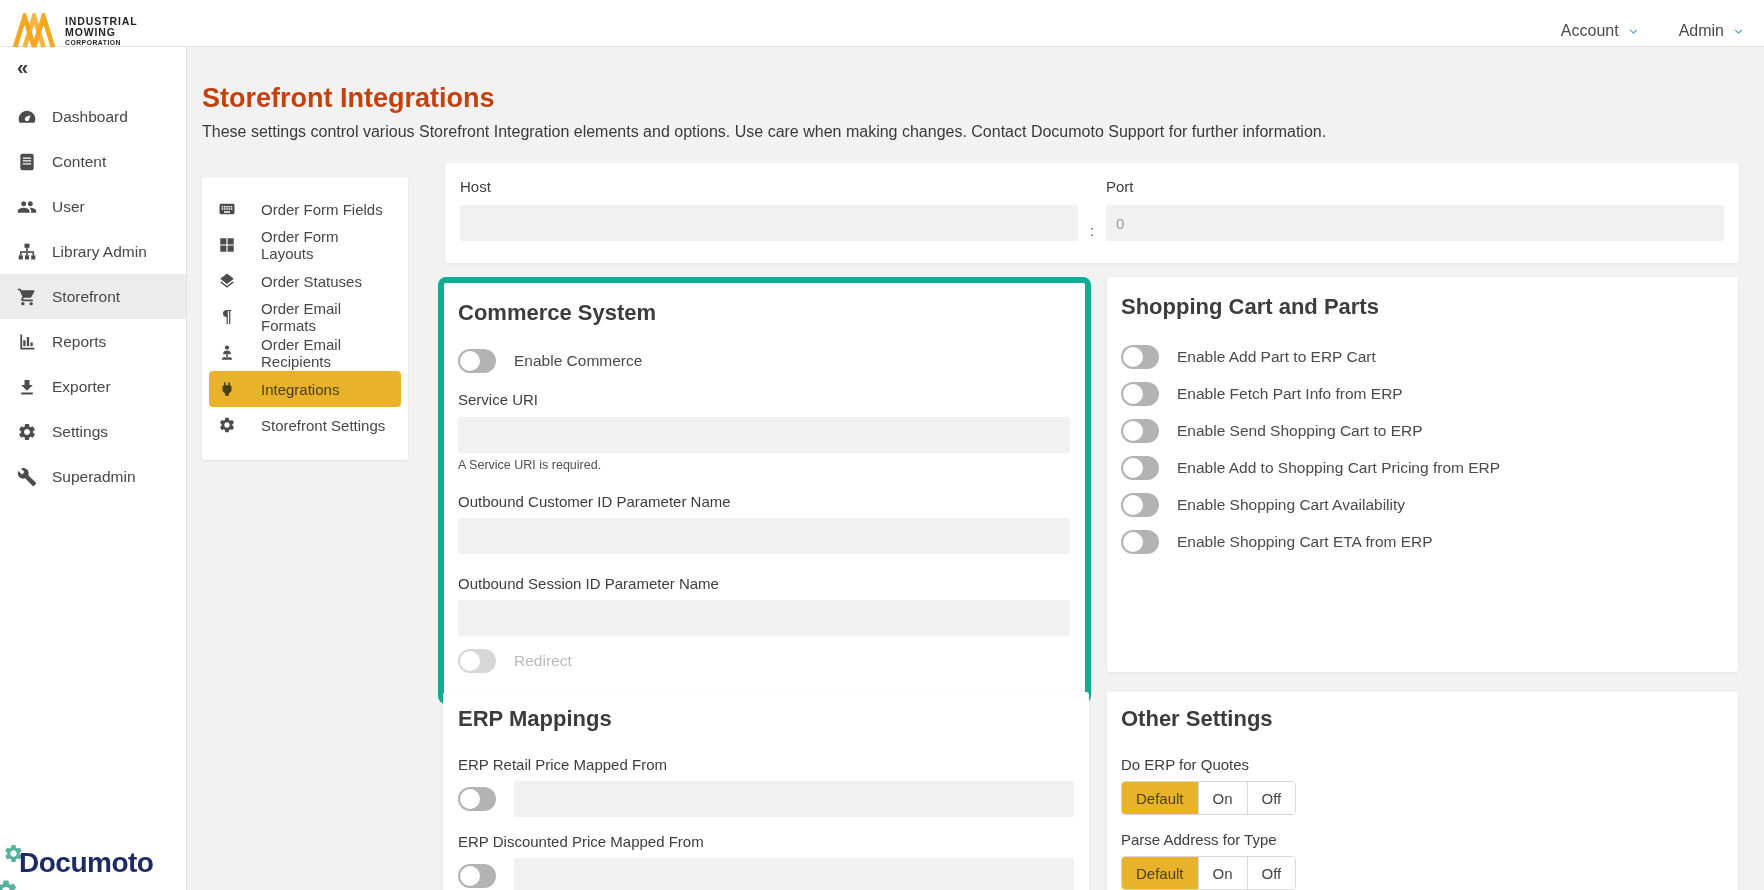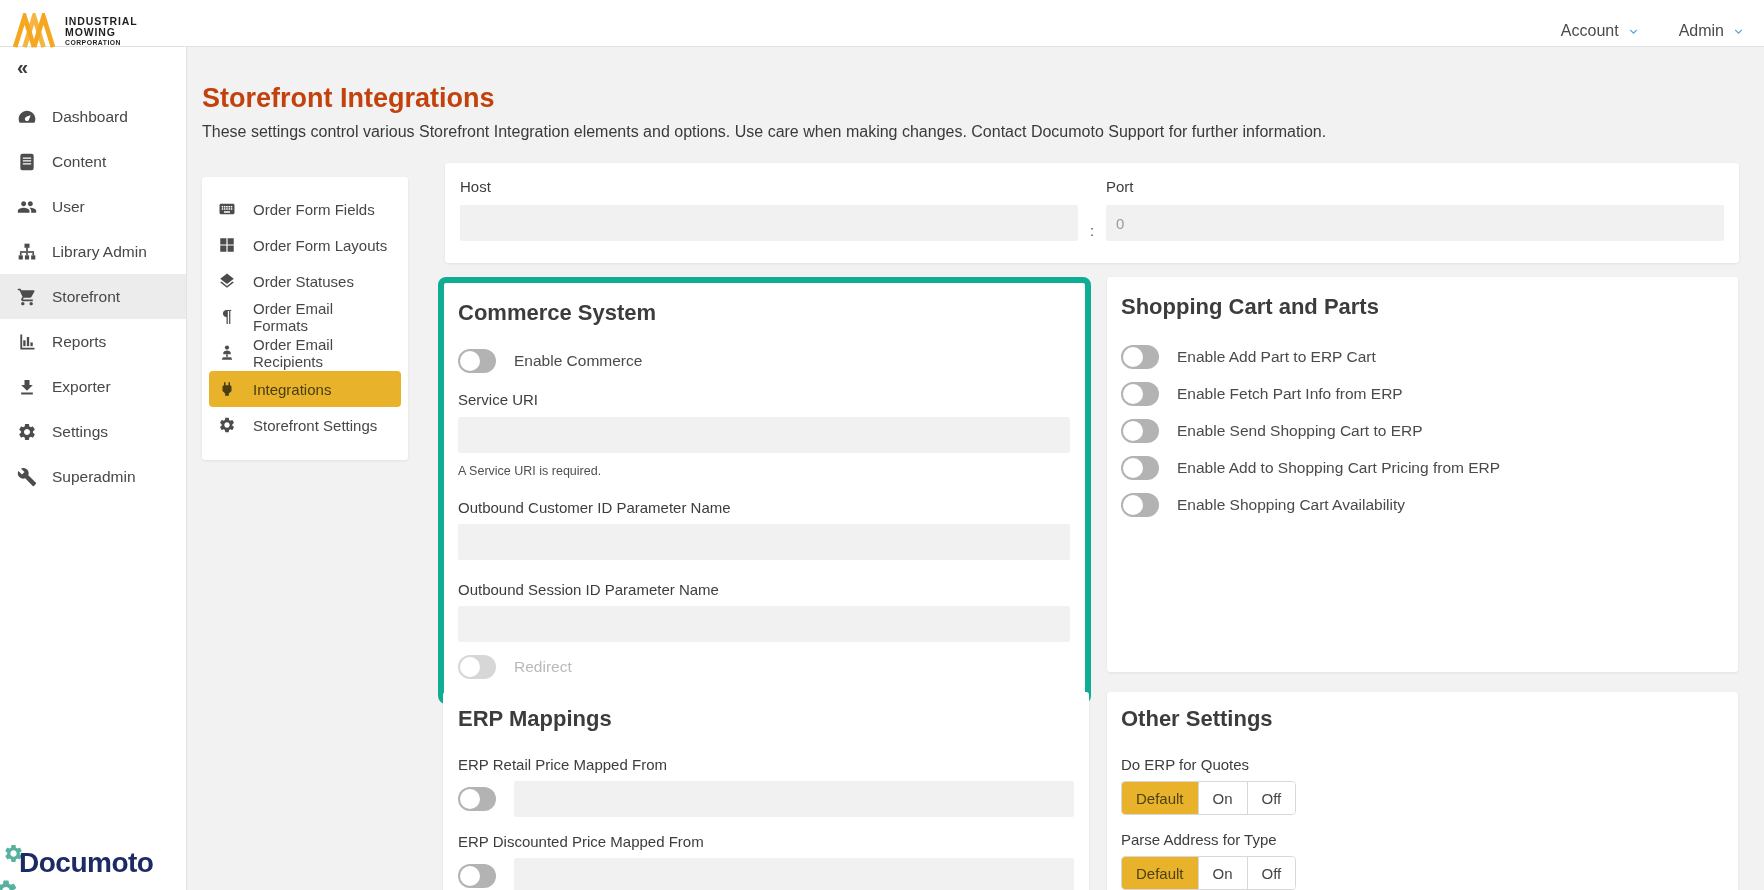--- a/index.html
+++ b/index.html
@@ -42,21 +42,21 @@
 
   
   .main{position:absolute;left:187px;top:47px;right:0;bottom:0;background:#f2f2f2;overflow:hidden}
   .page-title{position:absolute;left:15px;top:36px;font-size:27px;font-weight:bold;color:#c2410c}
   .page-subtitle{position:absolute;left:15px;top:76px;font-size:16px;color:#3a3a3a}
 
   .card{position:absolute;background:#fff;border-radius:3px;box-shadow:0 1px 3px rgba(0,0,0,.07)}
 
   
   .subnav-card{left:15px;top:130px;width:206px;height:283px;padding-top:14px}
-  .subnav-item{height:36px;display:flex;align-items:center;gap:17px;margin:0 7px;padding:0 9px;
+  .subnav-item{height:36px;display:flex;align-items:center;gap:25px;margin:0 7px;padding:0 9px;
     border-radius:4px;font-size:15px;color:#474747;cursor:pointer}
   .subnav-item .ic{width:18px;height:18px;color:#4c4c4c}
   .subnav-item.active{background:var(--gold);color:#473e12}
   .subnav-item.active .ic{color:#473e12}
 
   
   .host-panel{left:258px;top:116px;width:1294px;height:100px;display:flex;padding:14px 15px}
   .host-col{flex:1;display:flex;flex-direction:column}
   .field-label{font-size:15px;font-weight:normal;color:#3d3d3d;line-height:19px}
   .text-input{height:36px;background:#f1f1f1;border:none;border-radius:2px;padding:0 10px;
@@ -86,21 +86,21 @@
   .erp-row{display:flex;align-items:center;gap:18px;margin-top:7px}
   .erp-row .text-input{flex:1}
 
   .segmented{display:inline-flex;height:34px;border:1px solid #d8d8d8;border-radius:4px;overflow:hidden;background:#fff;margin-top:7px}
   .seg-btn{padding:0 14px;font-size:15px;color:#454545;background:#fff;border:none;
     border-left:1px solid #d8d8d8;font-family:inherit;cursor:pointer;height:100%}
   .seg-btn:first-child{border-left:none}
   .seg-btn.selected{background:var(--gold);color:#4c4214;font-weight:normal}
 
   
-  .mt5{margin-top:11px}.mt7{margin-top:7px}.mt8{margin-top:8px}.mt12{margin-top:20px}
+  .mt5{margin-top:5px}.mt7{margin-top:7px}.mt8{margin-top:8px}.mt12{margin-top:20px}
   .mt13{margin-top:13px}.mt15{margin-top:15px}.mt17{margin-top:17px}.mt22{margin-top:22px}.mt24{margin-top:24px}
 </style>
 </head>
 <body>
 
 <div class="stage">
 
   <div class="topbar">
     <div class="brand">
       <span class="brand-zig">
@@ -367,20 +367,26 @@
               <span class="knob"></span>
             </div>
             <span class="toggle-label">Enable Add to Shopping Cart Pricing from ERP</span>
           </div>
           <div class="toggle-row mt13">
             <div class="toggle">
               <span class="knob"></span>
             </div>
             <span class="toggle-label">Enable Shopping Cart Availability</span>
           </div>
+          <div class="toggle-row mt13">
+            <div class="toggle">
+              <span class="knob"></span>
+            </div>
+            <span class="toggle-label">Enable Shopping Cart ETA from ERP</span>
+          </div>
         </div>
     </div>
 
     <div class="card erp-card">
       <h2 class="card-title">ERP Mappings</h2>
       <div>
           <div class="field-label mt22">ERP Retail Price Mapped From</div>
           <div class="erp-row">
             <div class="toggle">
               <span class="knob"></span>

